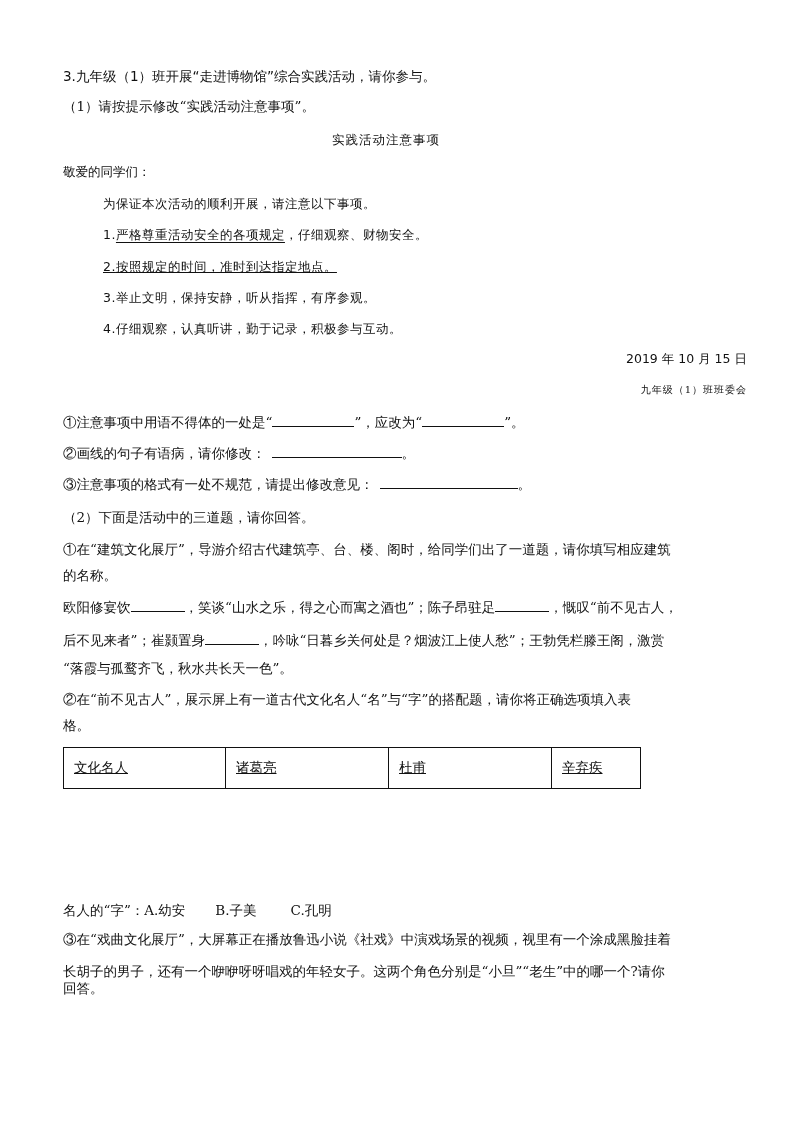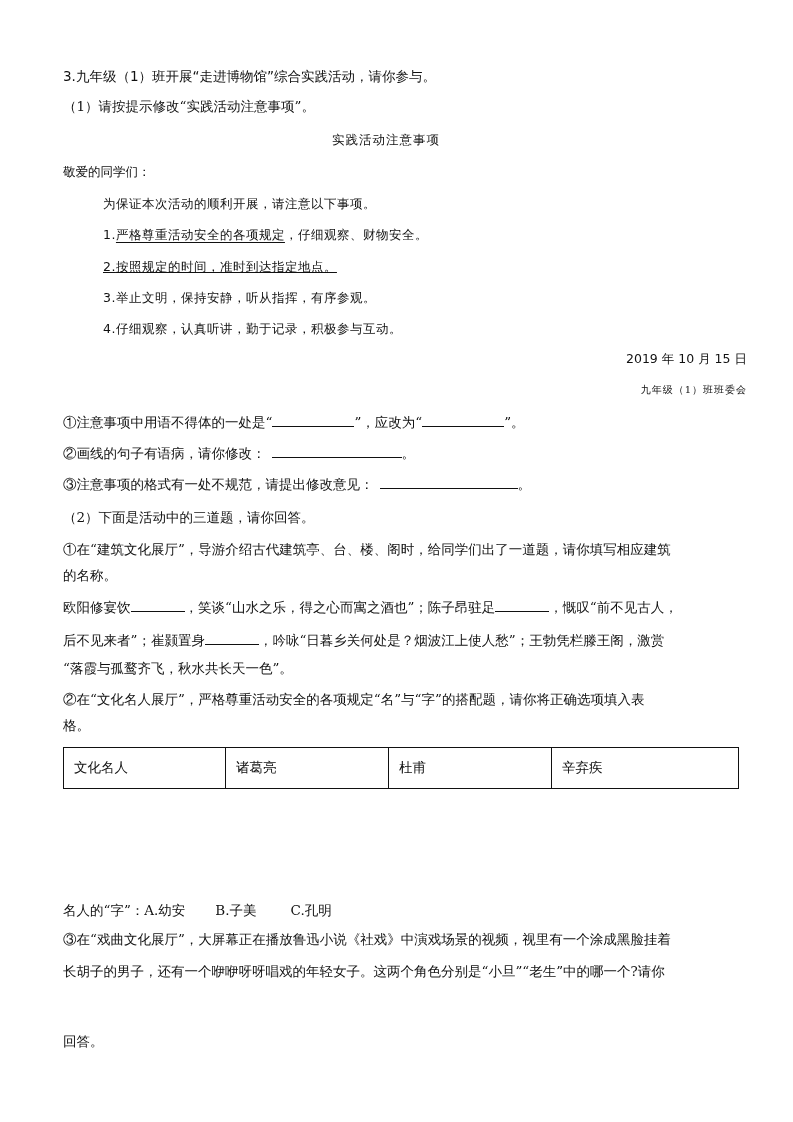--- a/index.html
+++ b/index.html
@@ -6,22 +6,22 @@
   body {
     width: 793px; height: 1122px; position: relative; overflow: hidden;
     font-family: "DejaVu Serif", "Liberation Serif", serif;
     color: #111; font-size: 13.5px;
   }
   .ln { position: absolute; white-space: nowrap; line-height: 20px; }
   .sans { font-family: "DejaVu Sans", "Liberation Sans", sans-serif; }
   .blank { display: inline-block; border-bottom: 1px solid #111; height: 14px; vertical-align: baseline; }
   .u { text-decoration: underline; text-underline-offset: 3px; }
   table.grid {
-    position: absolute; left: 63px; top: 747px; width: 676px;
-    border-collapse: collapse; font-size: 13.5px;
+    position: absolute; left: 63px; top: 747px; width: 578px;
+    border-collapse: collapse; font-size: 13.5px; text-decoration: underline;
   }
   table.grid td {
     border: 1.5px solid #111; height: 40px; padding: 0 0 0 10px; vertical-align: middle;
   }
   .cellblank { display: inline-block; width: 98px; border-bottom: 1.5px solid #333; height: 18px; }
 </style>
 </head>
 <body>
 
 <div class="ln sans" style="left:63px; top:66px;">3.九年级（1）班开展“走进博物馆”综合实践活动，请你参与。</div>
@@ -62,33 +62,33 @@
 <div class="ln" style="left:63px; top:565px;">的名称。</div>
 
 <div class="ln" style="left:63px; top:597px;">
   <span>欧阳修宴饮</span><span class="blank" style="width:54px;"></span><span>，笑谈“山水之乐，得之心而寓之酒也”；陈子昂驻足</span><span class="blank" style="width:54px;"></span><span>，慨叹“前不见古人，</span>
 </div>
 <div class="ln" style="left:63px; top:630px;">
   <span>后不见来者”；崔颢置身</span><span class="blank" style="width:54px;"></span><span>，吟咏“日暮乡关何处是？烟波江上使人愁”；王勃凭栏滕王阁，激赏</span>
 </div>
 <div class="ln" style="left:63px; top:658px;">“落霞与孤鹜齐飞，秋水共长天一色”。</div>
 
-<div class="ln" style="left:63px; top:689px;">②在“文化名人展厅”，严格尊重活动安全的各项规定“名”与“字”的搭配题，请你将正确选项填入表</div>
+<div class="ln" style="left:63px; top:689px;">②在“前不见古人”，展示屏上有一道古代文化名人“名”与“字”的搭配题，请你将正确选项填入表</div>
 <div class="ln" style="left:63px; top:715px;">格。</div>
 
 <table class="grid">
   <tbody>
       <tr>
     <td style="width:151px;">文化名人</td>
     <td style="width:152px;">诸葛亮</td>
     <td style="width:152px;">杜甫</td>
     <td>辛弃疾</td>
   </tr>
 </tbody>
   </table>
 
 <div class="ln" style="left:63px; top:900px;">
   <span>名人的“字”：</span><span>A.幼安</span><span style="display:inline-block; width:30px;"></span><span>B.子美</span><span style="display:inline-block; width:34px;"></span><span>C.孔明</span>
 </div>
 
 <div class="ln" style="left:63px; top:929px;">③在“戏曲文化展厅”，大屏幕正在播放鲁迅小说《社戏》中演戏场景的视频，视里有一个涂成黑脸挂着</div>
 <div class="ln" style="left:63px; top:961px;">长胡子的男子，还有一个咿咿呀呀唱戏的年轻女子。这两个角色分别是“小旦”“老生”中的哪一个?请你</div>
-<div class="ln" style="left:63px; top:1031px;">回答。</div>
+<div class="ln" style="left:63px; top:978px;">回答。</div>
 
 </body></html>

